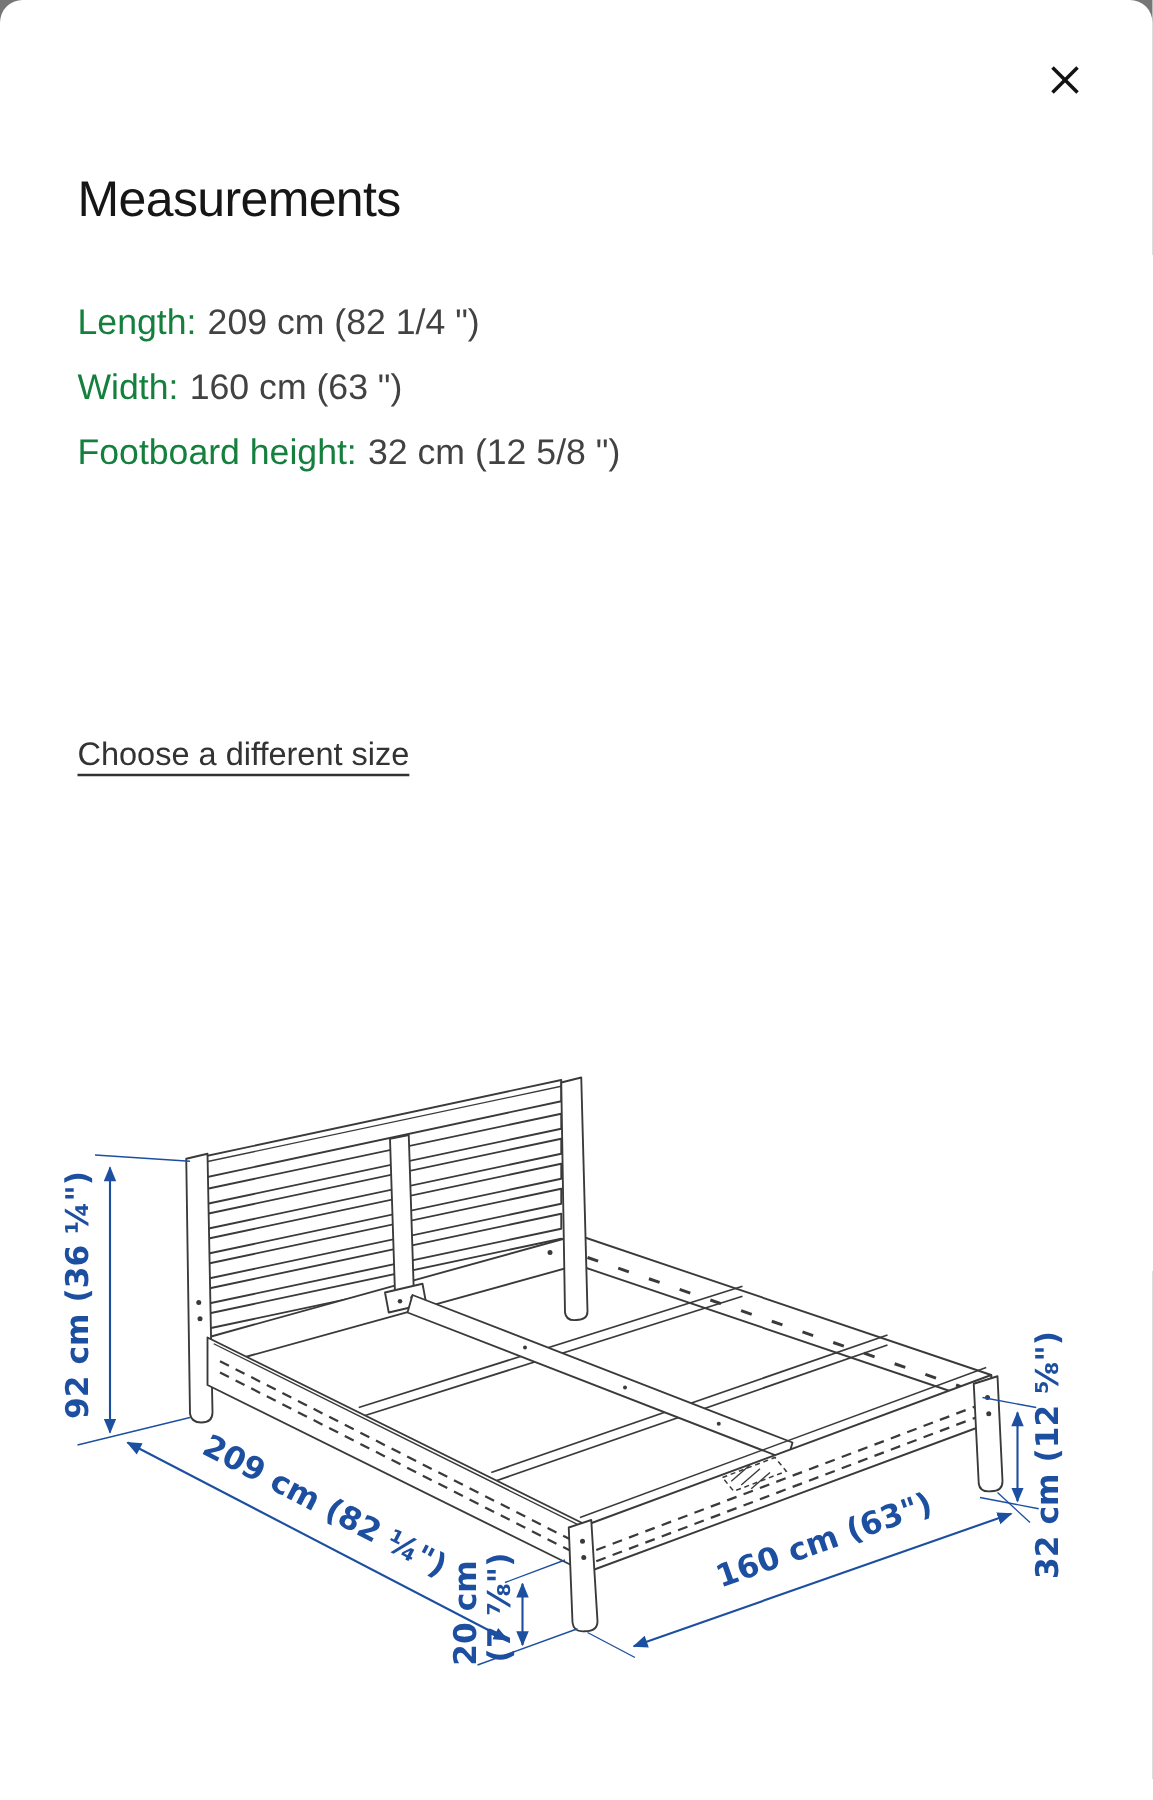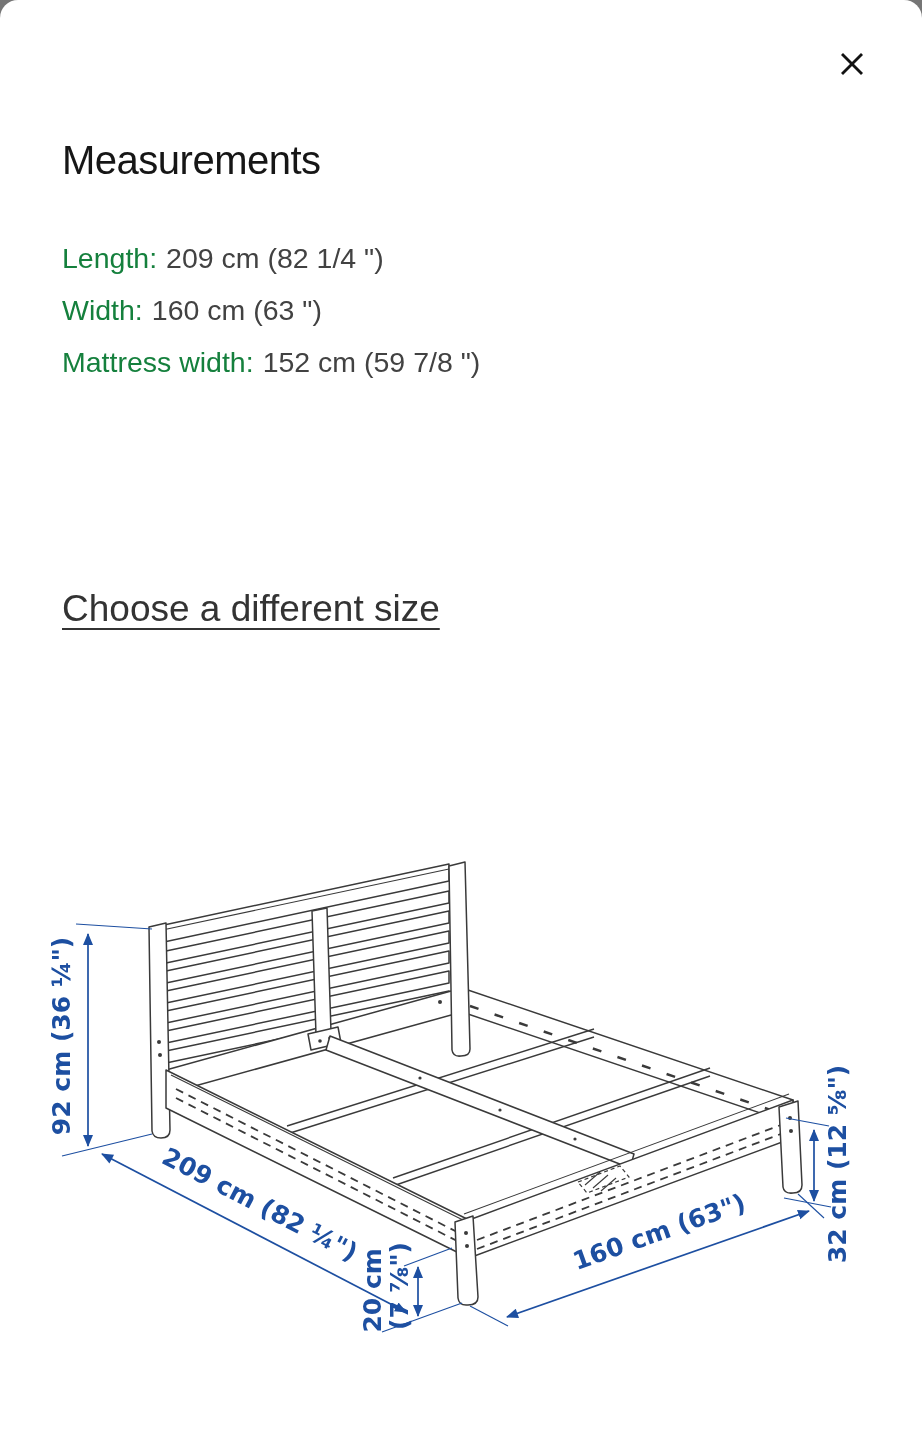--- a/index.html
+++ b/index.html
@@ -22,21 +22,21 @@
     position:absolute;left:62px;top:138px;margin:0;
     font-size:40px;font-weight:400;color:#161616;letter-spacing:-0.5px;
   }
   .m-list{
     position:absolute;left:62px;top:232px;
     font-size:28.5px;line-height:52px;color:#424242;
   }
   .m-label{font-weight:400;color:#15803d;margin-right:9px;}
   .size-link{
     position:absolute;left:62px;top:588px;
-    font-size:37px;color:#333333;cursor:pointer;
+    font-size:26px;color:#333333;cursor:pointer;
     text-decoration:underline;text-decoration-thickness:2px;text-underline-offset:7px;
   }
   .diagram{position:absolute;left:0;top:820px;width:922px;height:560px;}
   
   .art{stroke:#3a3a3a;stroke-width:1.5;fill:#ffffff;stroke-linejoin:round;}
   .art-l{stroke:#3a3a3a;stroke-width:1.4;fill:none;}
   .art-thin{stroke:#3a3a3a;stroke-width:1.1;fill:none;}
   .art-dash{stroke:#3a3a3a;stroke-width:1.8;fill:none;stroke-dasharray:8 6;}
   .art-notch{stroke:#3a3a3a;stroke-width:2.4;fill:none;stroke-dasharray:9 17;}
   .dot{fill:#3a3a3a;stroke:none;}
@@ -65,21 +65,21 @@
   <h1 class="page-title">Measurements</h1>
 
   <div class="m-list">
     <div>
       <span class="m-label">Length:</span><span class="m-value">209 cm (82 1/4 ")</span>
     </div>
     <div>
       <span class="m-label">Width:</span><span class="m-value">160 cm (63 ")</span>
     </div>
     <div>
-      <span class="m-label">Mattress width:</span><span class="m-value">152 cm (59 7/8 ")</span>
+      <span class="m-label">Footboard height:</span><span class="m-value">32 cm (12 5/8 ")</span>
     </div>
   </div>
 
   <a class="size-link">Choose a different size</a>
 
   <svg class="diagram" viewBox="0 0 922 560">
     <defs>
       <marker id="aE" markerUnits="userSpaceOnUse" markerWidth="14" markerHeight="11" refX="11" refY="5" orient="auto">
         <path d="M0,0 L12,5 L0,10 Z" fill="#1d4fa1"></path>
       </marker>

